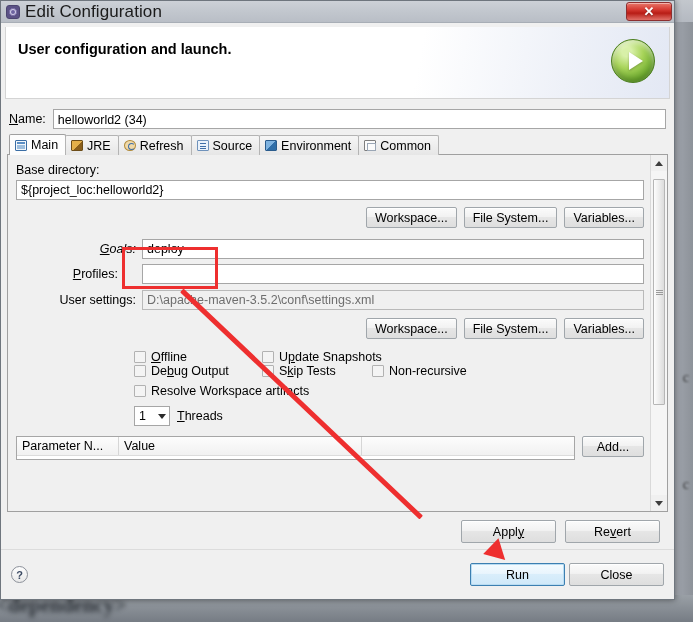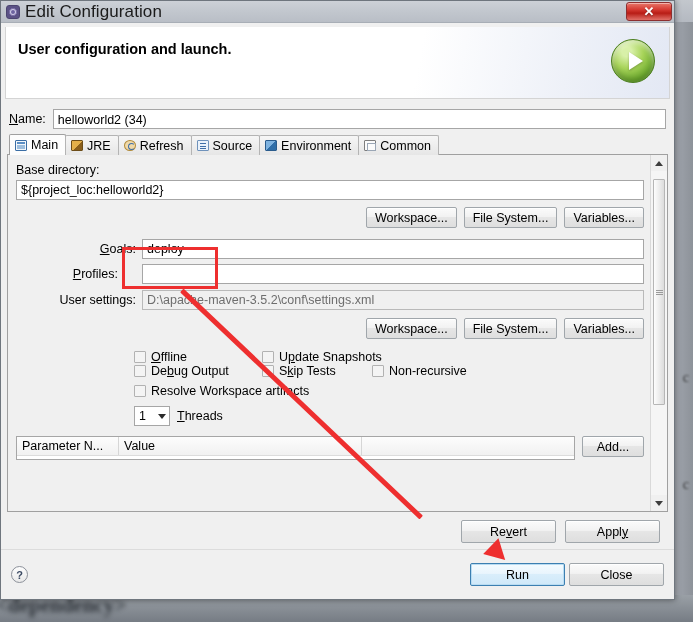--- a/index.html
+++ b/index.html
@@ -337,21 +337,21 @@
             </div>
           <div class="btn">
               <span>File System...</span>
             </div>
           <div class="btn">
               <span>Variables...</span>
             </div>
         </div>
 
         <div class="row" style="margin:11px 2px 0 2px;">
-          <span class="field-label" style="width:126px; text-align:right; padding-right:6px;"><u>G</u>oals:</span>
+          <span class="field-label" style="width:126px; text-align:right; padding-right:6px;font-style:italic;"><u>G</u>oals:</span>
           <div class="txt" style="flex:1;">deploy</div>
         </div>
 
         <div class="row" style="margin:5px 2px 0 2px;">
           <span class="field-label" style="width:126px; text-align:right; padding-right:24px;"><u>P</u>rofiles:</span>
           <div class="txt" style="flex:1;"></div>
         </div>
 
         <div class="row" style="margin:6px 2px 0 2px;">
           <span class="field-label" style="width:126px; text-align:right; padding-right:6px;">User settings:</span>
@@ -435,24 +435,24 @@
             </div>
         </div>
         <div class="sb-arrow">
             <span class="dn"></span>
           </div>
       </div>
     </div>
 
     <div id="mid-buttons">
       <div class="btn wide">
+          <span>Appl<u>y</u></span>
+        </div>
+      <div class="btn wide">
           <span>Re<u>v</u>ert</span>
-        </div>
-      <div class="btn wide">
-          <span>Appl<u>y</u></span>
         </div>
     </div>
   </div>
 
   <div id="footer">
     <div id="help-icon">
       <span>?</span>
     </div>
     <div id="footer-buttons">
       <div class="btn wide focus">

